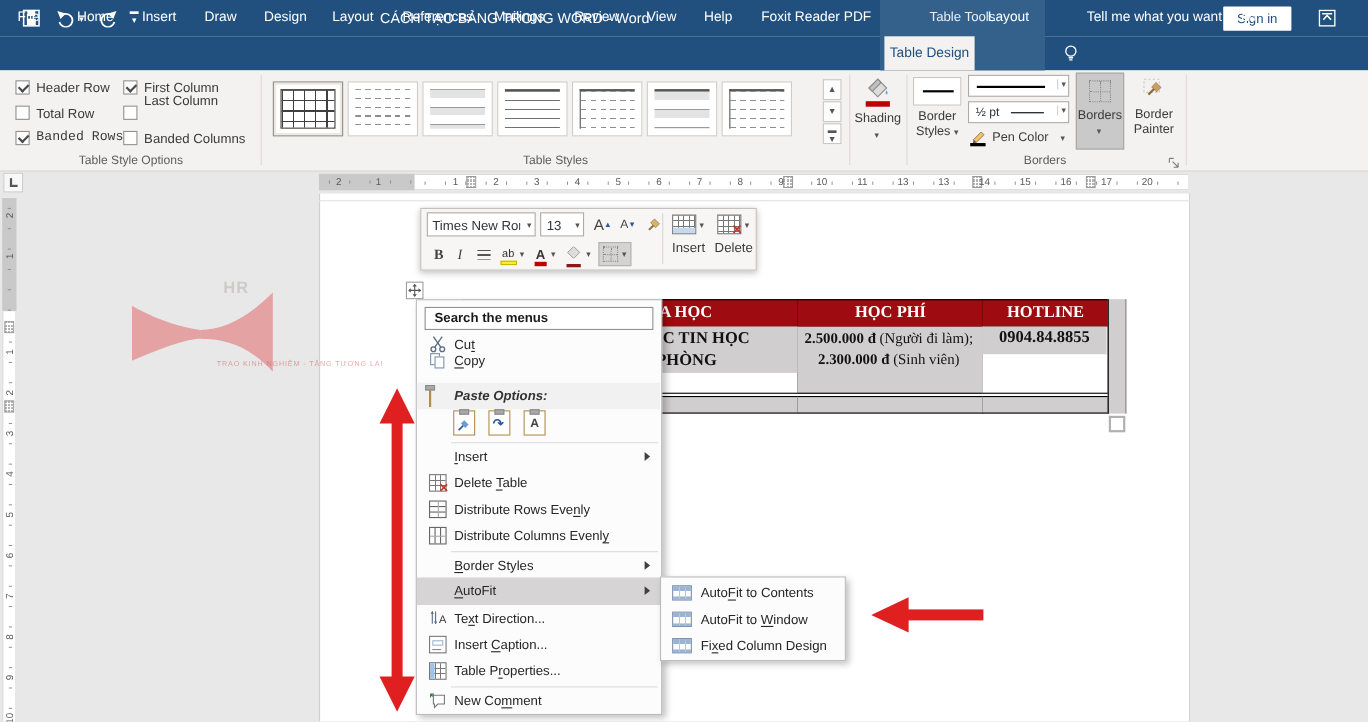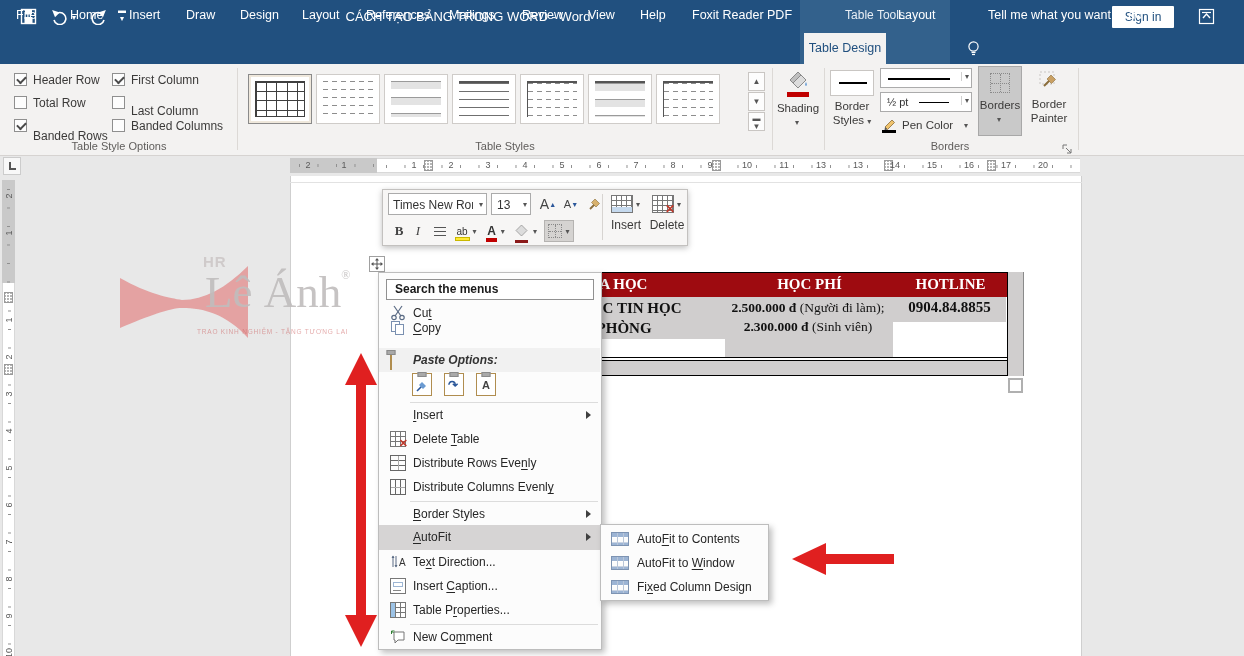--- a/index.html
+++ b/index.html
@@ -160,25 +160,25 @@
 </span>
 <span class="tab" style="left:988px;">Tell me what you want to do</span>
 
 <div class="abs ribbon">
 
   <span class="cb on" style="left:14px;top:9px;"></span>
   <span class="cblab" style="left:33px;top:9px;">Header Row</span>
   <span class="cb" style="left:14px;top:32px;"></span>
   <span class="cblab" style="left:33px;top:32px;">Total Row</span>
   <span class="cb on" style="left:14px;top:55px;"></span>
-  <span class="cblab" style="left:33px;top:65px;">Banded Rows</span>
+  <span class="cblab" style="left:33px;top:53px;font-family:Liberation Mono, monospace;">Banded Rows</span>
   <span class="cb on" style="left:112px;top:9px;"></span>
   <span class="cblab" style="left:131px;top:9px;">First Column</span>
   <span class="cb" style="left:112px;top:32px;"></span>
-  <span class="cblab" style="left:131px;top:40px;">Last Column</span>
+  <span class="cblab" style="left:131px;top:20px;">Last Column</span>
   <span class="cb" style="left:112px;top:55px;"></span>
   <span class="cblab" style="left:131px;top:55px;">Banded Columns</span>
   <div class="grplabel" style="left:8px;width:222px;">Table Style Options</div>
   <div class="vsep" style="left:237px;"></div>
 
   <div class="thumb sel" style="left:248px;">
       <div class="pat pat-grid"></div>
     </div>
   <div class="thumb" style="left:316px;">
       <div class="pat pat-dash"></div>
@@ -328,21 +328,20 @@
 
 <div class="abs page"></div>
 <div class="abs" style="left:290px;top:182px;width:792px;height:1px;background:#e2e2e2;z-index:2;"></div>
 
 <div class="abs" style="left:115px;top:248px;width:250px;height:100px;z-index:2;">
   <svg class="abs" style="left:3px;top:16px;" width="132" height="80">
     <path d="M2 14 C30 30, 52 34, 64 36 L64 44 C52 44, 30 52, 2 64 Z" fill="#e05c5c" opacity="0.5"></path>
     <path d="M64 36 C86 36, 108 24, 130 2 L130 74 C108 50, 86 44, 64 44 Z" fill="#e05c5c" opacity="0.5"></path>
   </svg>
   <div class="abs" style="left:88px;top:5px;font-size:15px;font-weight:bold;letter-spacing:1px;color:#cfcaca;">HR</div>
-  <div class="abs serif" style="left:90px;top:18px;font-size:45px;color:#c0bdbd;opacity:.9;"><span>Lê Ánh</span><span style="font-size:12px;vertical-align:28px;">®</span></div>
   <div class="abs" style="left:82px;top:80px;font-size:6.5px;letter-spacing:.8px;color:rgba(205,100,100,.55);white-space:nowrap;">TRAO KINH NGHIỆM - TẶNG TƯƠNG LAI</div>
 </div>
 
 <div class="tcell" style="left:420px;top:272px;width:306px;height:26px;background:#9e0b10;">
   <div class="abs serif" style="left:65px;top:3px;width:240px;text-align:center;font-size:15px;font-weight:bold;color:#fff;">KHÓA HỌC</div>
 </div>
 <div class="tcell" style="left:725px;top:272px;width:169px;height:26px;background:#9e0b10;border-left:none;">
   <div class="abs serif" style="left:0;top:3px;width:169px;text-align:center;font-size:15px;font-weight:bold;color:#fff;">HỌC PHÍ</div>
 </div>
 <div class="tcell" style="left:893px;top:272px;width:115px;height:26px;background:#9e0b10;border-left:none;">

